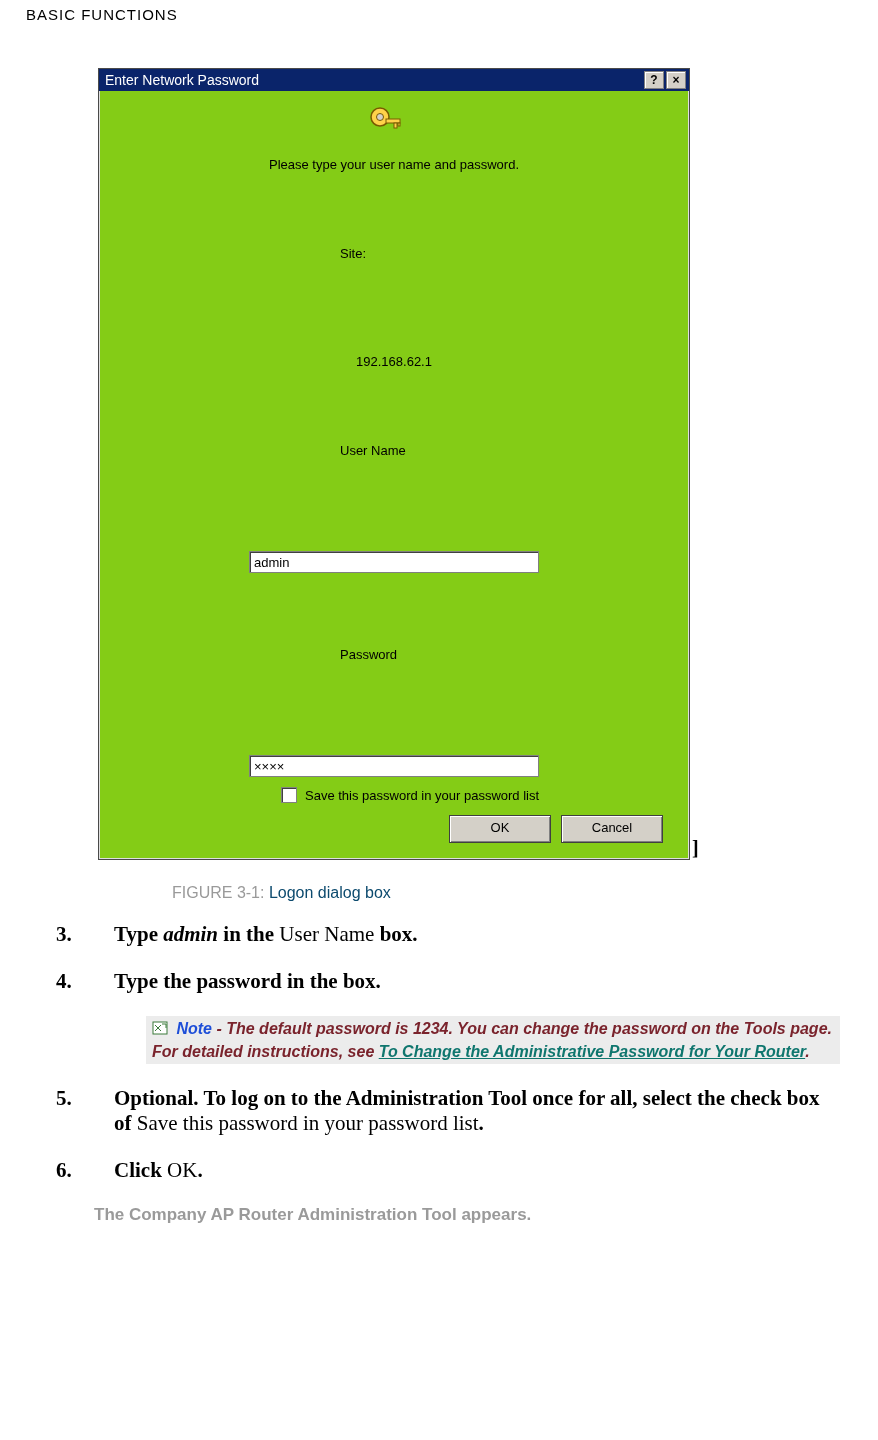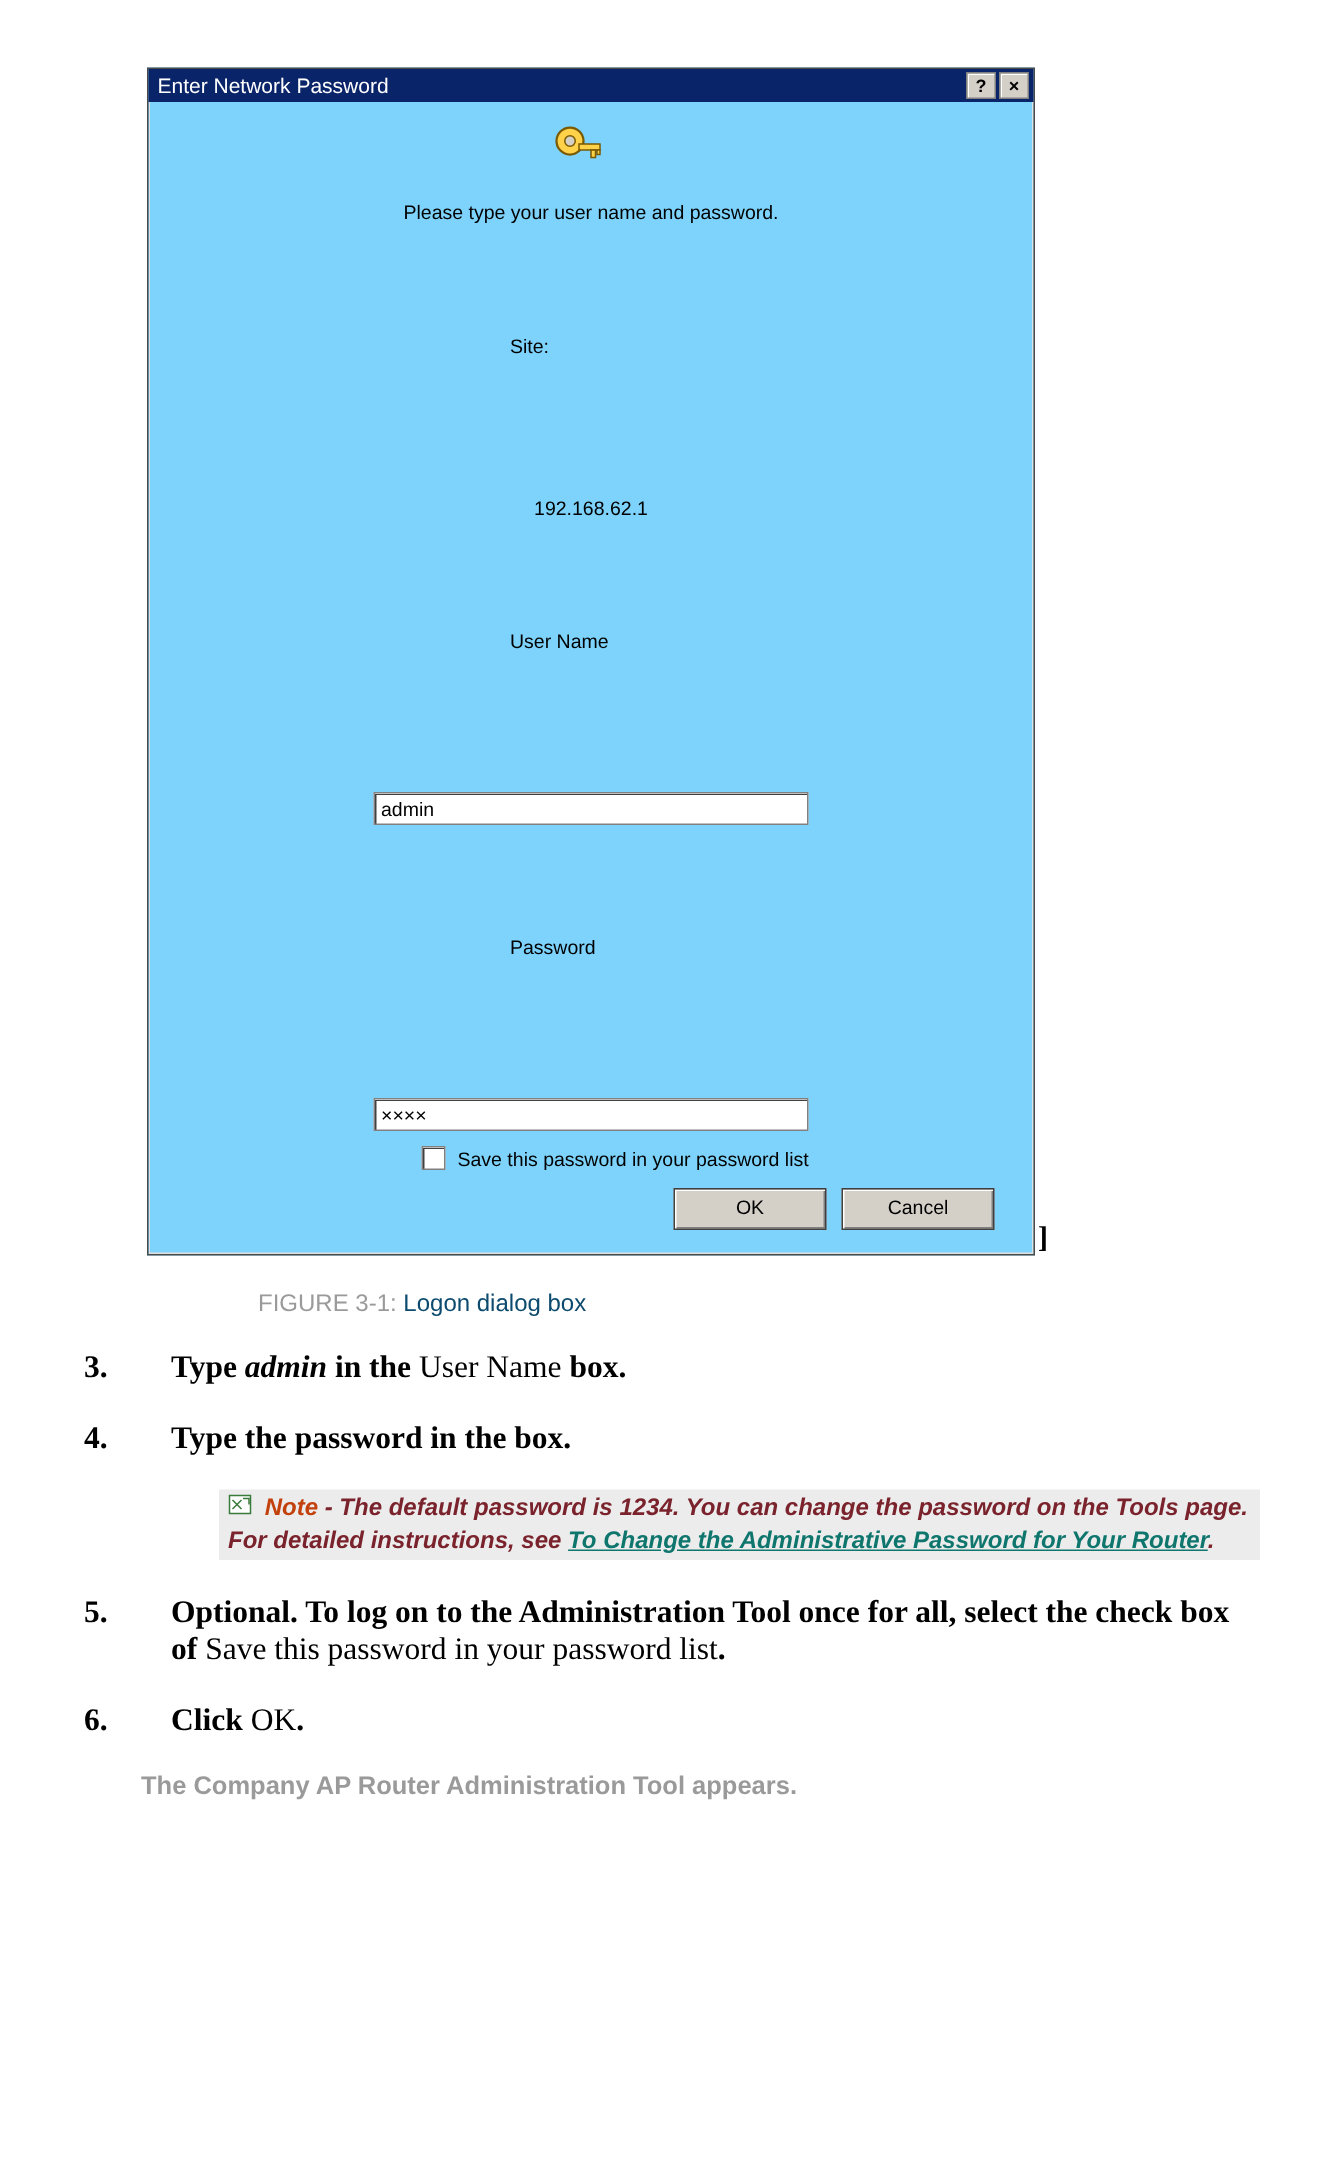--- a/index.html
+++ b/index.html
@@ -20,21 +20,21 @@
     letter-spacing: 1px;
     padding-top: 6px;
     padding-left: 2px;
     color: #000;
   }
   .figure-wrap {
     margin: 45px 0 2px 74px;
   }
   .dialog {
     width: 590px;
-    background: #7dd3fc;
+    background: #84cc16;
     border: 1px solid #4a4a4a;
     box-shadow: 0 0 0 1px #dfdfdf inset;
   }
   .titlebar {
     background: linear-gradient(#0a246a, #0a246a);
     color: #fff;
     display: flex;
     align-items: center;
     justify-content: space-between;
     padding: 2px 3px;
@@ -173,21 +173,21 @@
     background: #ececec;
     padding: 2px 4px 2px 6px;
     font-family: Verdana, sans-serif;
     font-size: 16px;
     font-weight: bold;
     font-style: italic;
     color: #7a232c;
     line-height: 1.35;
   }
   .note-box .note-word {
-    color: #c2410c;
+    color: #1d4ed8;
   }
   .note-box .link {
     color: #0f766e;
     text-decoration: underline;
   }
   .note-icon {
     display: inline-block;
     vertical-align: middle;
     margin-right: 4px;
   }
@@ -218,20 +218,21 @@
     font-weight: bold;
     vertical-align: bottom;
     margin-left: 2px;
   }
 </style>
 </head>
 <body>
 
 <div class="page">
 
+  <div class="header">BASIC FUNCTIONS</div>
 
   <div class="figure-wrap">
     <div style="display:flex;align-items:flex-end;">
       <div class="dialog">
         <div class="titlebar">
           <span class="title-text">Enter Network Password</span>
           <span class="title-right">
             <span class="title-btn">?</span>
             <span class="title-btn">×</span>
           </span>

